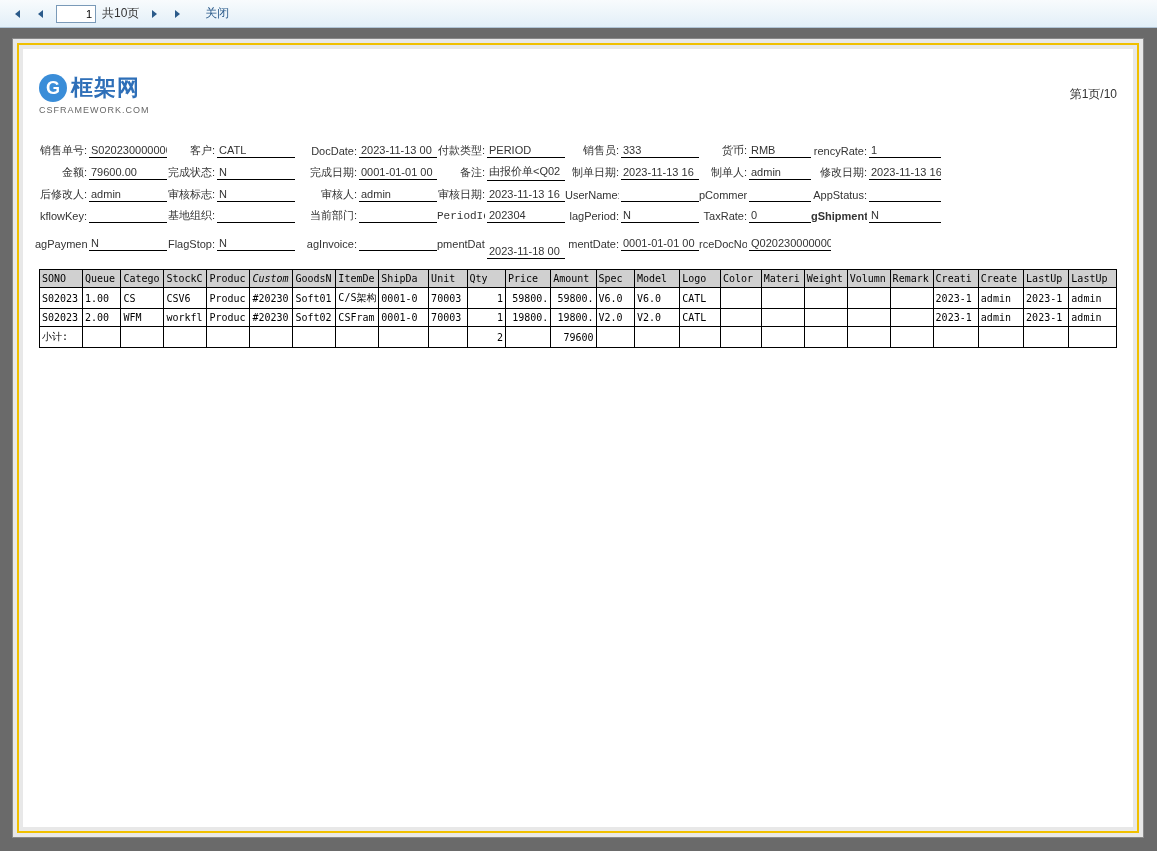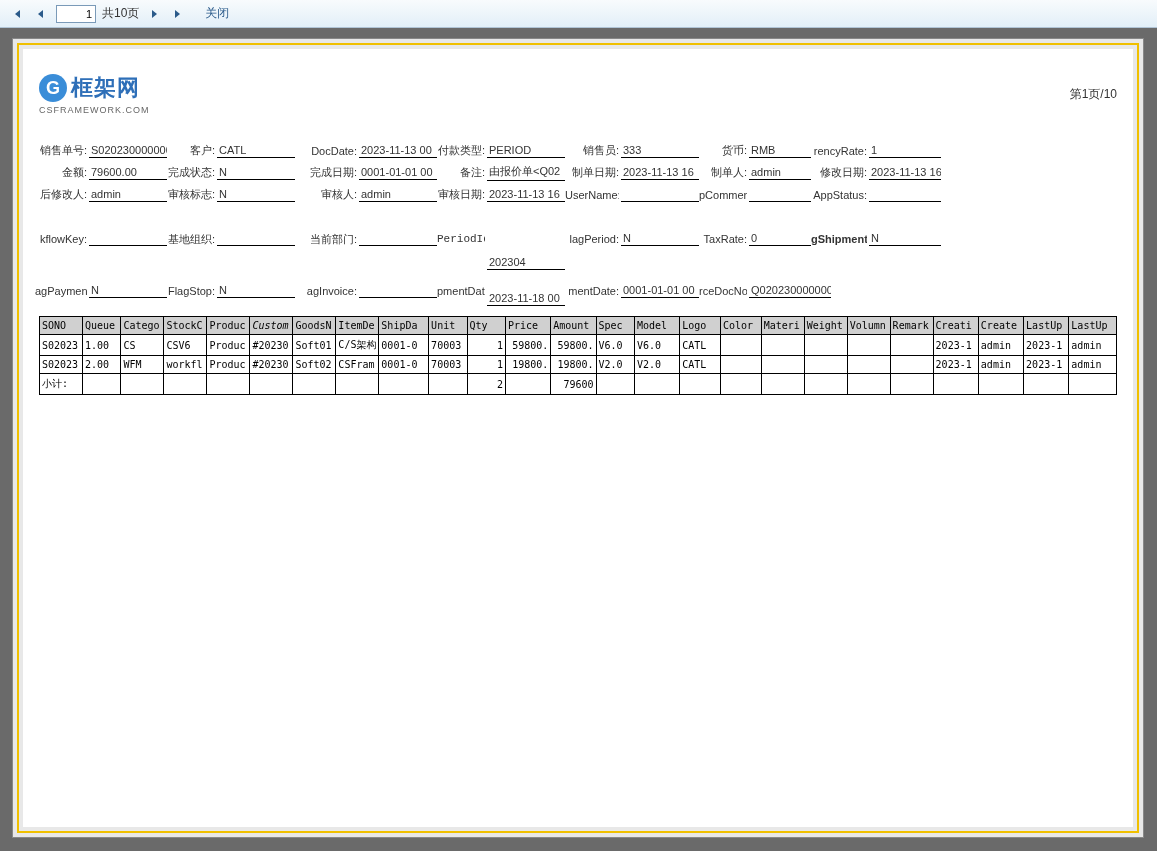--- a/index.html
+++ b/index.html
@@ -179,21 +179,21 @@
                 <div class="fcell">
                   <span class="lab" style="width: 48px;">基地组织:</span>
                   <span class="val" style="width: 78px;"></span>
                 </div>
                 <div class="fcell">
                   <span class="lab" style="width: 62px;">当前部门:</span>
                   <span class="val" style="width: 78px;"></span>
                 </div>
                 <div class="fcell">
                   <span class="lab" style="width: 48px; font-family: Liberation Mono, monospace;">PeriodId:</span>
-                  <span class="val" style="width: 78px; margin-top: 48px;">202304</span>
+                  <span class="val" style="width: 78px;">202304</span>
                 </div>
                 <div class="fcell">
                   <span class="lab" style="width: 54px;">lagPeriod:</span>
                   <span class="val" style="width: 78px;">N</span>
                 </div>
                 <div class="fcell">
                   <span class="lab" style="width: 48px;">TaxRate:</span>
                   <span class="val" style="width: 62px;">0</span>
                 </div>
                 <div class="fcell">

